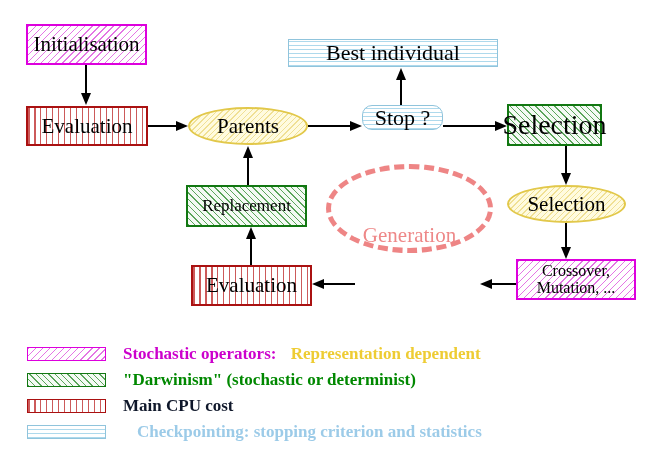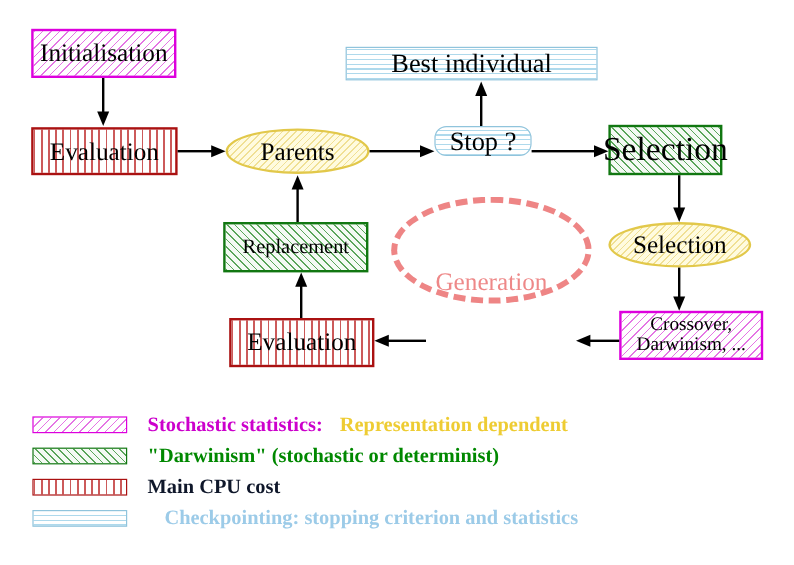--- a/index.html
+++ b/index.html
@@ -79,21 +79,21 @@
   <div class="node hatch-green" style="left:507px;top:104px;width:95px;height:42px;font-size:28px;">
     <span>Selection</span>
   </div>
 
   <div class="node ellipse-yellow" style="left:507px;top:185px;width:119px;height:38px;font-size:21px;">
     <span>Selection</span>
   </div>
 
   <div class="node hatch-magenta" style="left:516px;top:259px;width:120px;height:41px;font-size:16px;flex-direction:column;">
     <span>Crossover,</span>
-    <span>Darwinism, ...</span>
+    <span>Mutation, ...</span>
   </div>
 
 
   <div class="node stripe-red" style="left:191px;top:265px;width:121px;height:41px;font-size:21px;">
     <span>Evaluation</span>
   </div>
 
   <div class="node hatch-green" style="left:186px;top:185px;width:121px;height:42px;font-size:17px;">
     <span>Replacement</span>
   </div>
@@ -154,21 +154,21 @@
 
   <div>
     <div class="al" style="left:247px;top:157px;width:2px;height:28px;"></div>
     <div class="ah up" style="left:243px;top:146px;"></div>
   </div>
 
   <div>
 
     <div class="swatch hatch-magenta" style="left:27px;top:347px;"></div>
     <div class="legend-text" style="left:123px;top:345px;">
-      <span style="color:#cc00cc;">Stochastic statistics:</span>
+      <span style="color:#cc00cc;">Stochastic operators:</span>
       <span style="color:#eecc33;margin-left:10px;">Representation dependent</span>
     </div>
 
     <div class="swatch hatch-green" style="left:27px;top:373px;"></div>
     <div class="legend-text" style="left:123px;top:371px;color:#008800;">
       <span>"Darwinism" (stochastic or determinist)</span>
     </div>
 
     <div class="swatch stripe-red" style="left:27px;top:399px;"></div>
     <div class="legend-text" style="left:123px;top:397px;color:#0f172a;">

